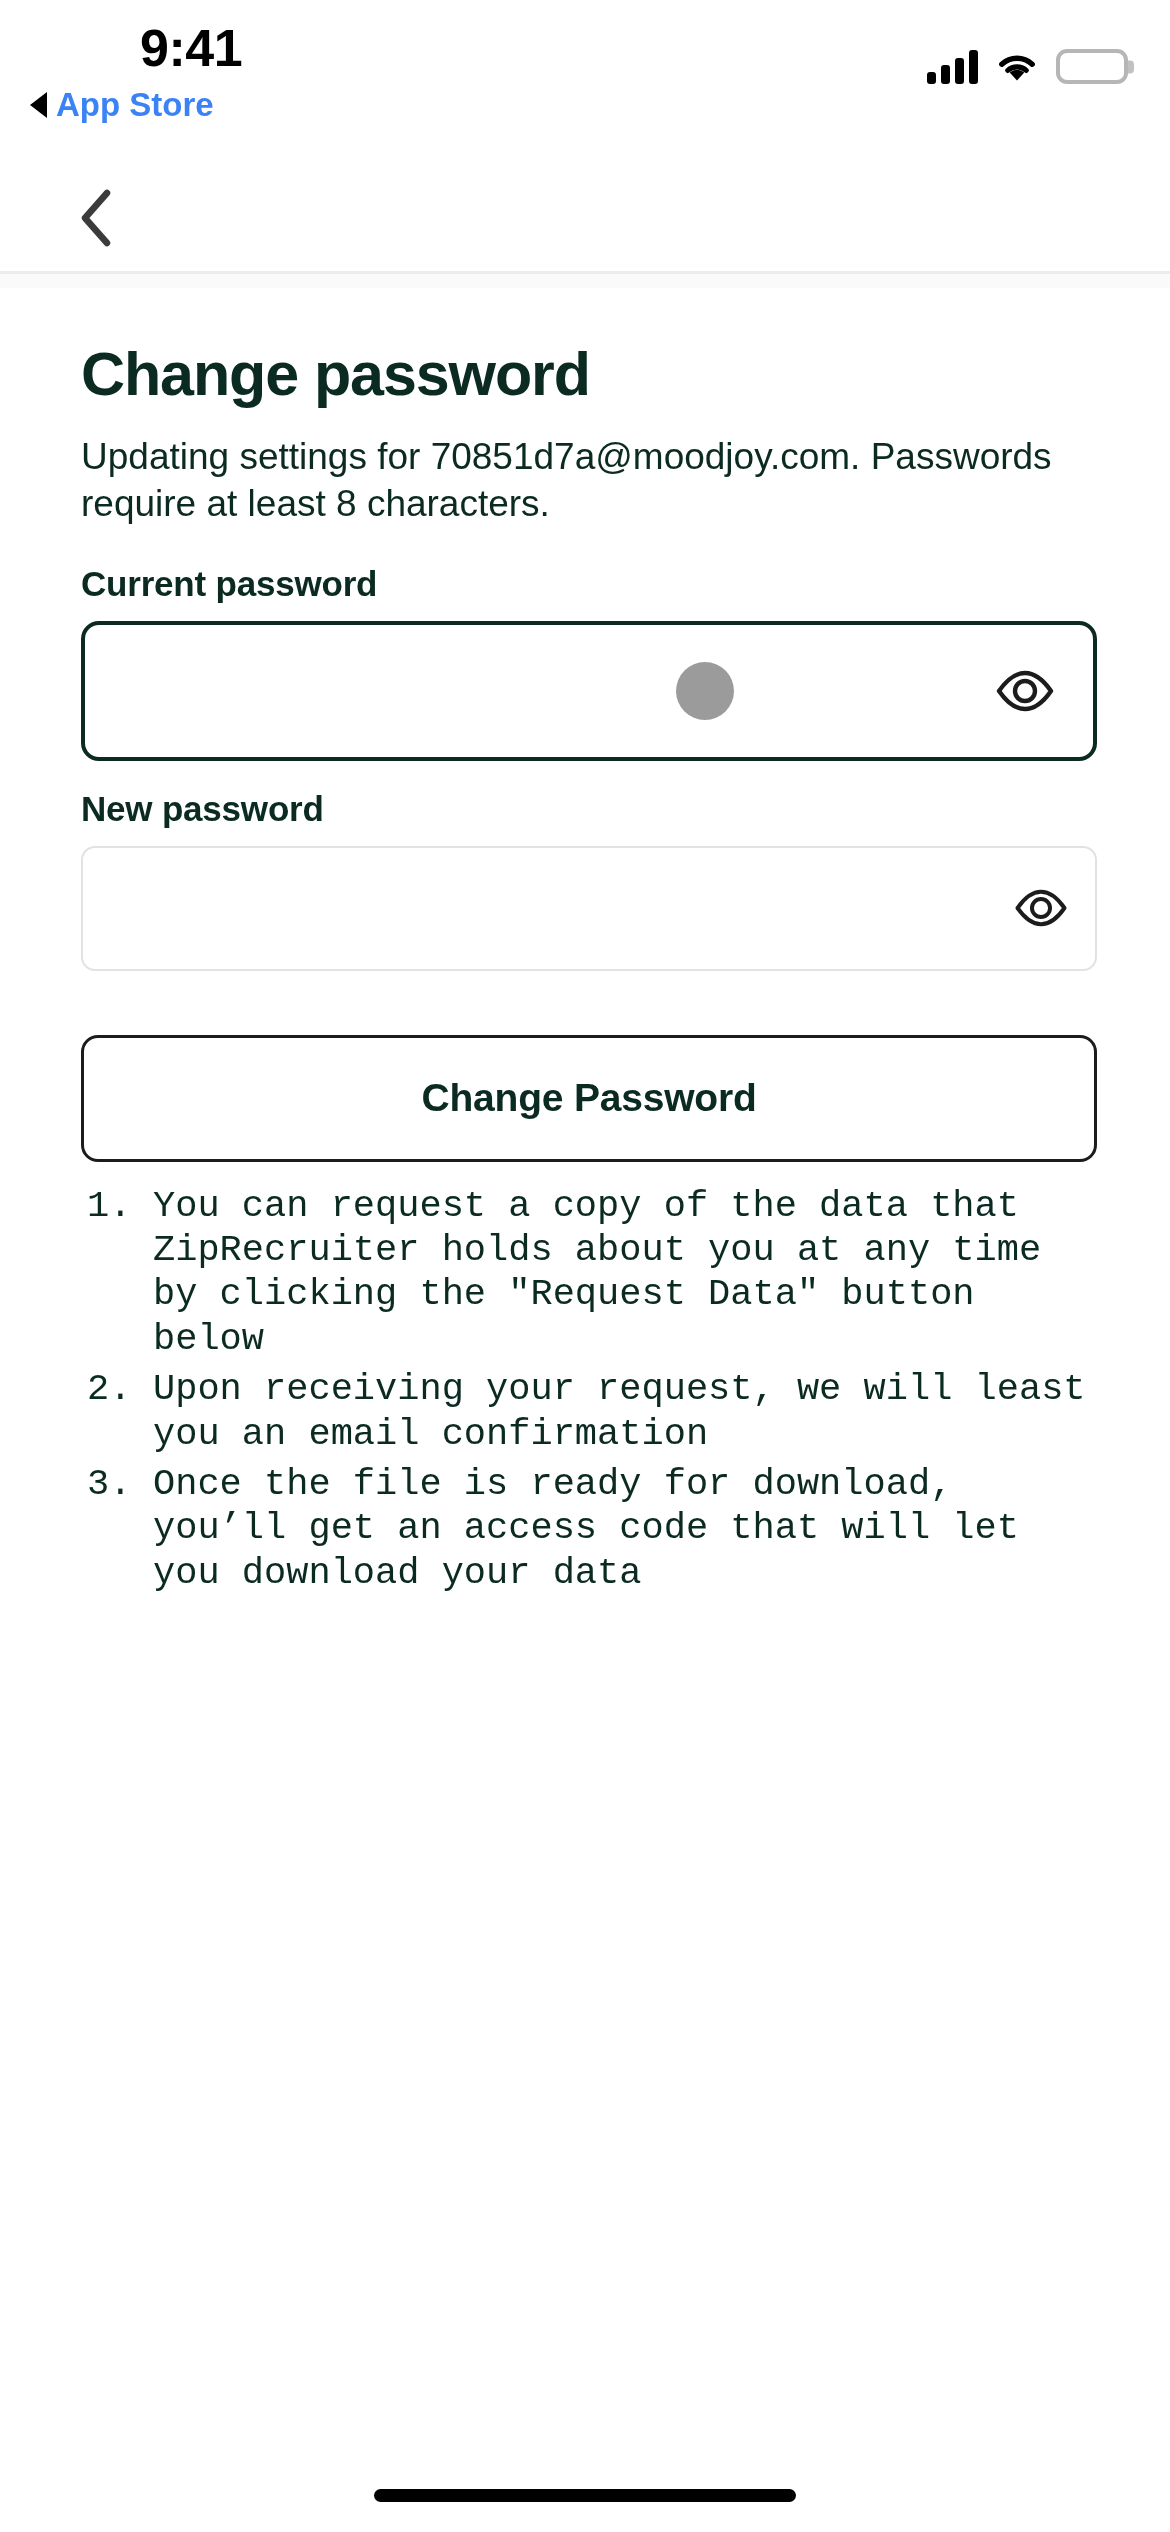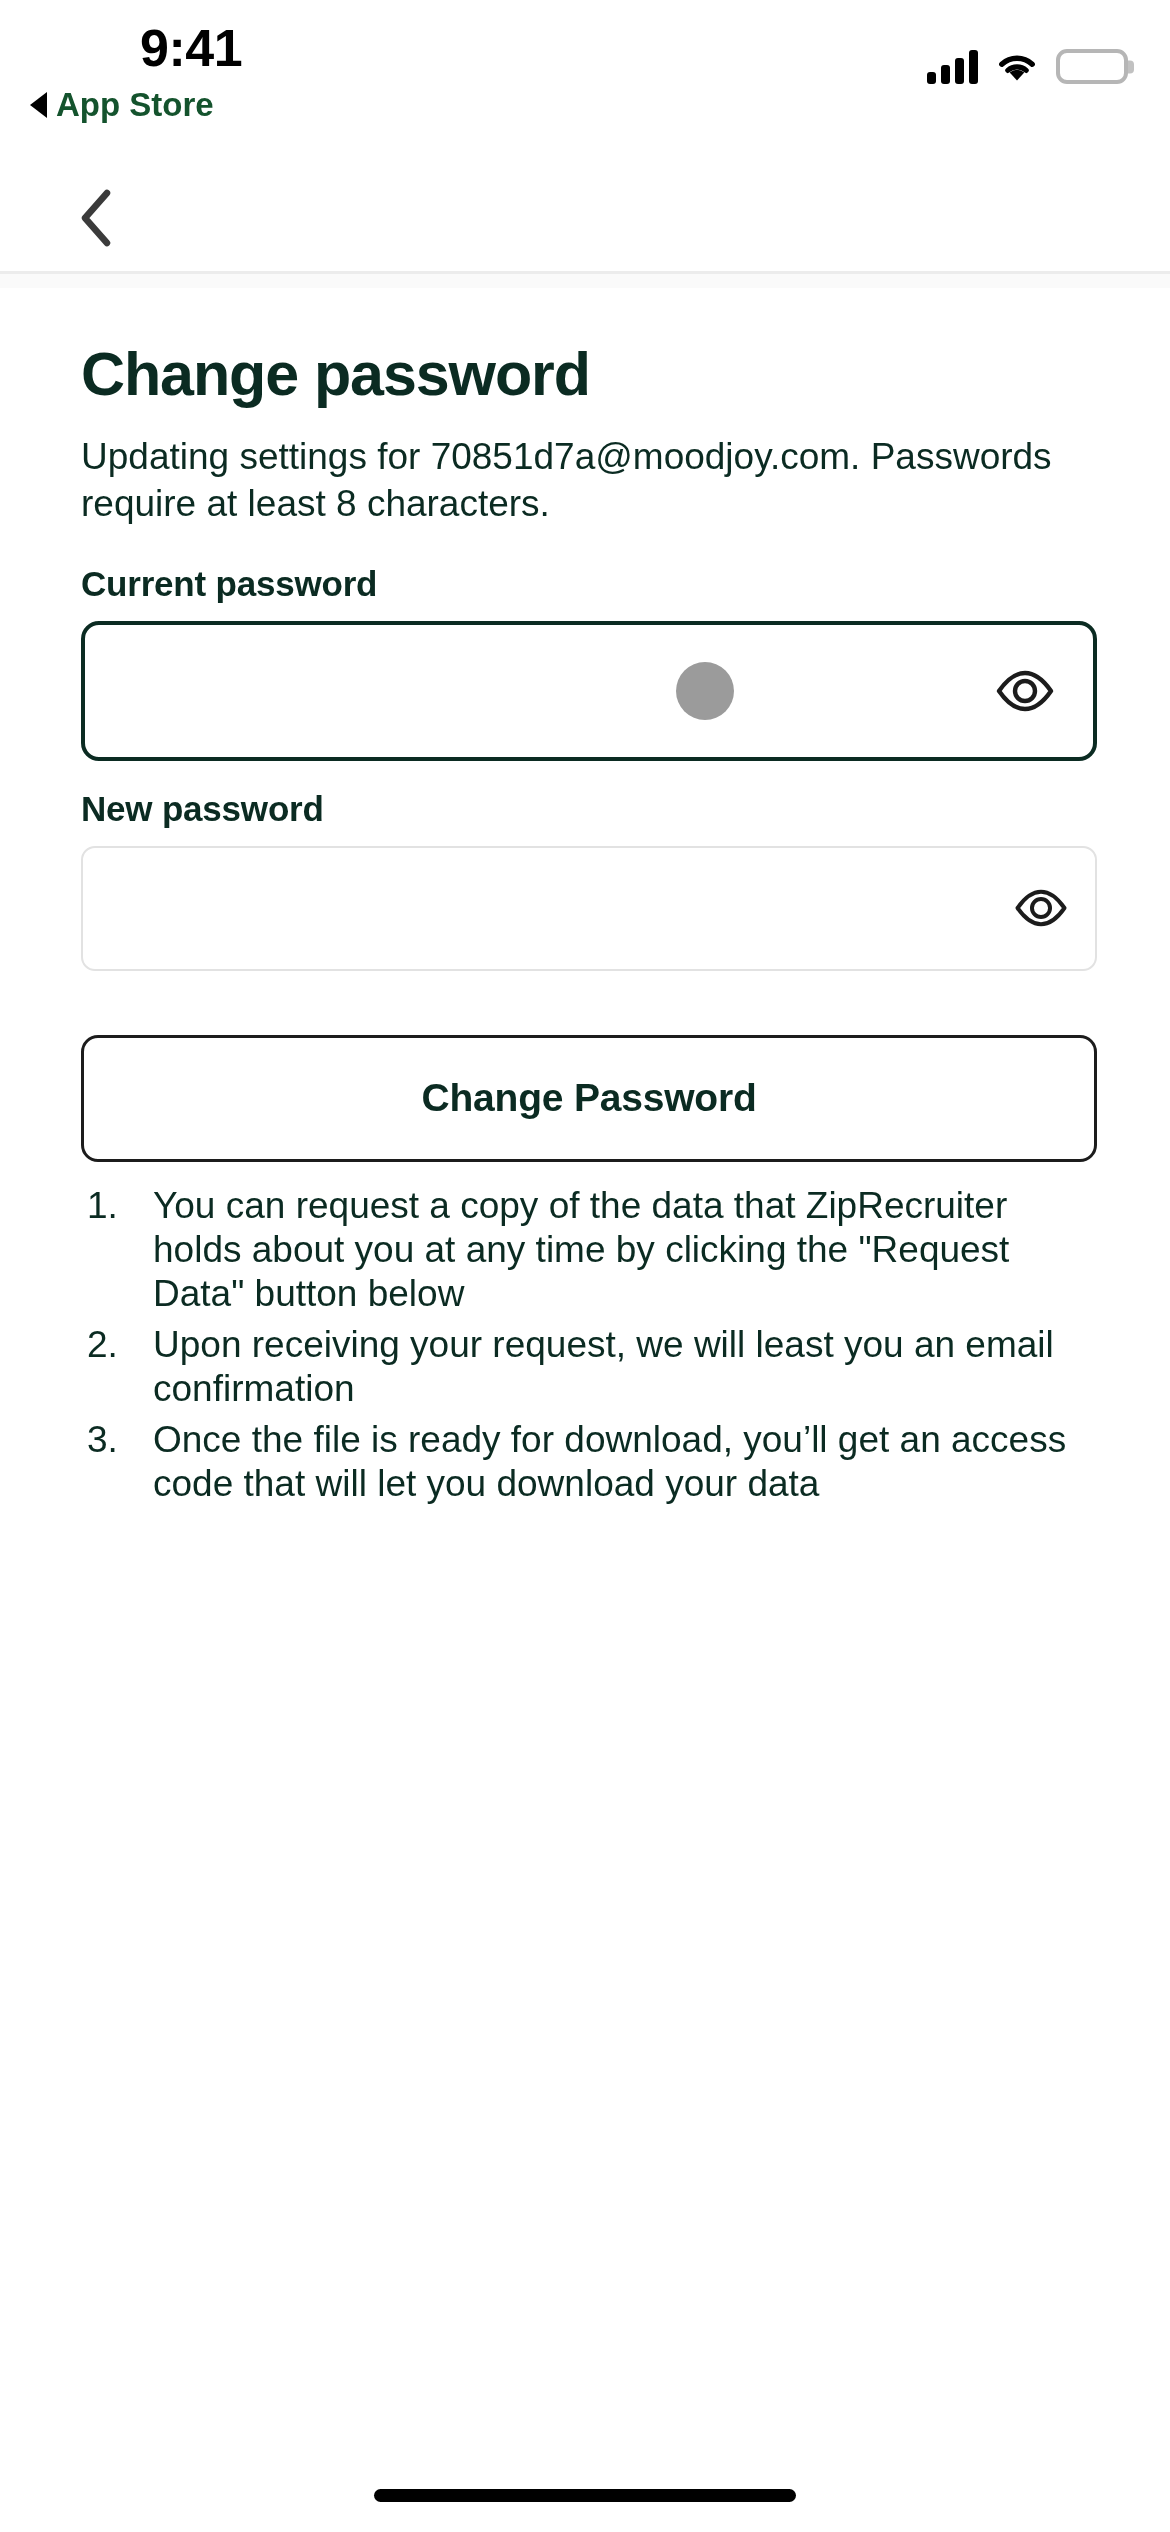--- a/index.html
+++ b/index.html
@@ -40,21 +40,21 @@
   }
   .status-backapp {
     position: absolute;
     left: 30px;
     top: 86px;
     display: flex;
     align-items: center;
     gap: 9px;
     font-size: 33px;
     font-weight: 700;
-    color: #14532d;
+    color: #3b82f6;
   }
   .backapp-tri {
     width: 0; height: 0;
     border-top: 13px solid transparent;
     border-bottom: 13px solid transparent;
     border-right: 17px solid #000000;
     display: block;
   }
   .status-right {
     position: absolute;
@@ -246,20 +246,21 @@
     letter-spacing: -1.1px;
     margin: 92px 0 0 0;
     line-height: 1.05;
   }
 
   .ol-list {
     margin: 22px 0 0 0;
     padding: 0;
     list-style: none;
     counter-reset: step;
+    font-family: Liberation Mono, monospace;
   }
   .ol-item {
     position: relative;
     counter-increment: step;
     padding-left: 72px;
     font-size: 37px;
     line-height: 1.2;
     color: #0b2b22;
     margin-bottom: 6px;
   }

